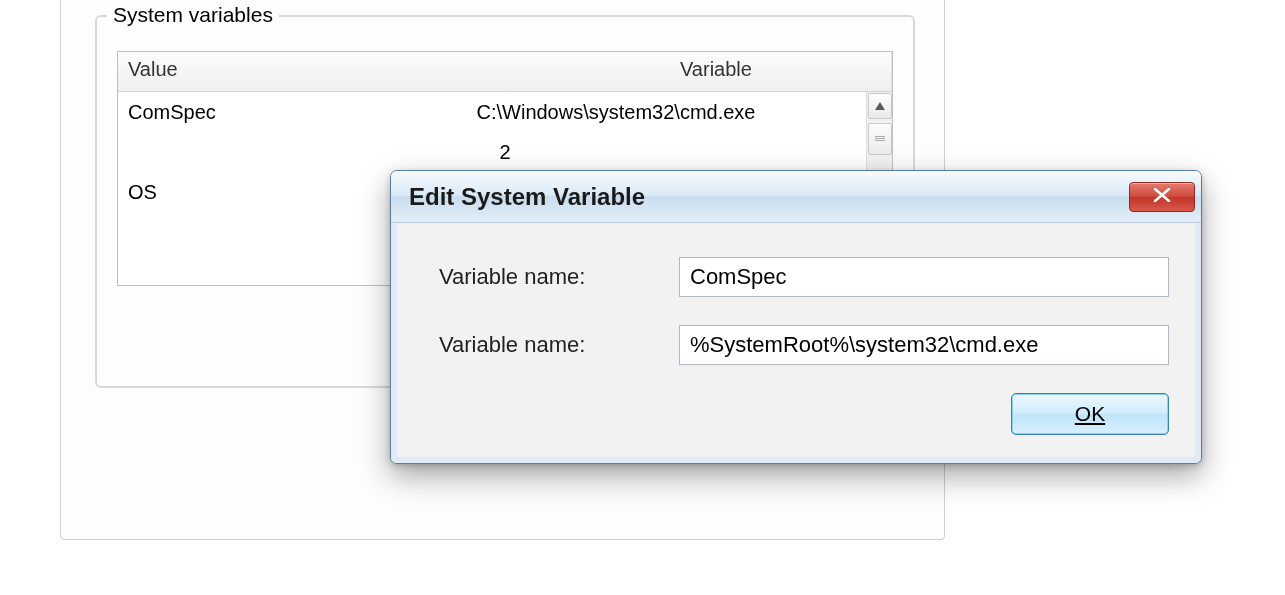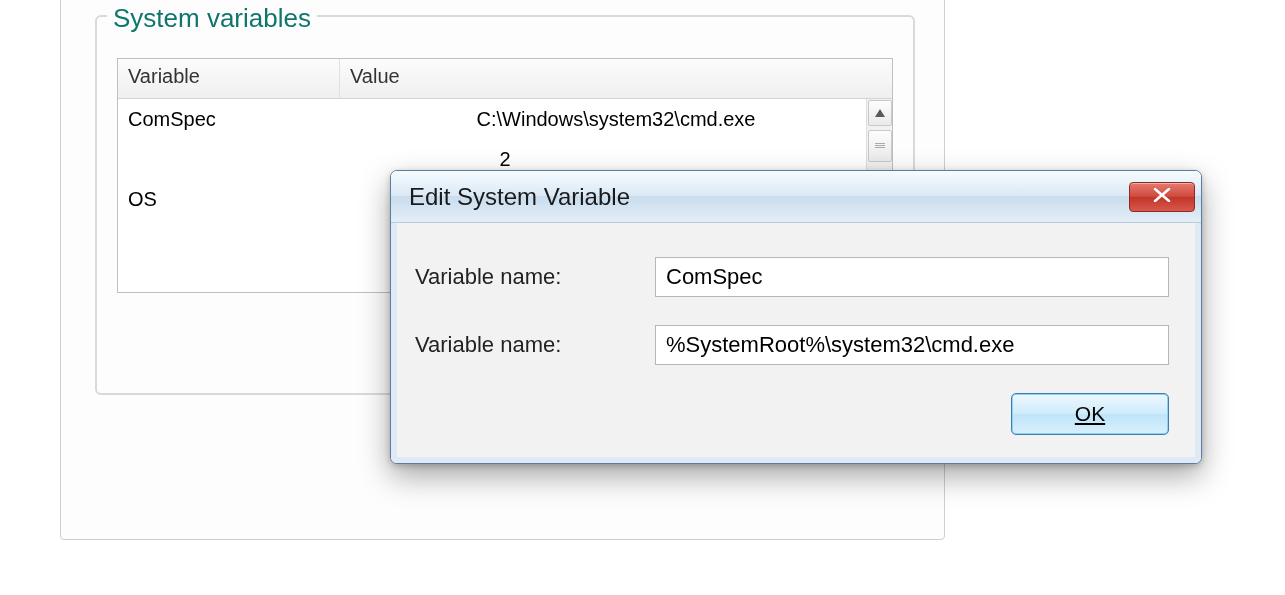--- a/index.html
+++ b/index.html
@@ -36,22 +36,22 @@
     border-radius: 6px;
     background: #fdfdfd;
     padding-bottom: 40px;
   }
   .group-legend {
     position: relative;
     top: -14px;
     left: 10px;
     background: #fdfdfd;
     padding: 0 6px;
-    font-size: 26px;
-    color: #0f766e;
+    font-size: 21px;
+    color: #000000;
   }
   .table-wrap {
     margin: 10px 20px 0 20px;
     border: 1px solid #bfbfbf;
     background: #ffffff;
     height: 235px;
     position: relative;
     overflow: hidden;
   }
   .table-header {
@@ -129,20 +129,21 @@
     box-shadow: 0 12px 30px rgba(0,0,0,0.35), 0 2px 6px rgba(0,0,0,0.2);
   }
   .titlebar {
     height: 52px;
     border-radius: 6px 6px 0 0;
     background: linear-gradient(#f6fbff, #dbe9f5 48%, #c9ddee 50%, #e3eef7);
     border-bottom: 1px solid #b9cad9;
     display: flex;
     align-items: center;
     padding: 0 6px 0 18px;
+    font-weight: bold;
   }
   .titlebar-title {
     flex: 1;
     font-size: 24px;
     color: #1a1a1a;
   }
   .close-btn {
     width: 66px;
     height: 30px;
     border-radius: 4px;
@@ -158,21 +159,21 @@
     font-size: 18px;
     font-weight: bold;
     text-shadow: 0 1px 2px rgba(0,0,0,0.5);
   }
 
   .dialog-body {
     border: 6px solid #dfeaf4;
     border-top: none;
     border-radius: 0 0 6px 6px;
     background: #f2f2f2;
-    padding: 34px 26px 22px 18px;
+    padding: 34px 26px 22px 42px;
   }
   .form-row {
     display: flex;
     align-items: center;
     margin-bottom: 28px;
   }
   .form-label {
     width: 240px;
     font-size: 22px;
     color: #222;
@@ -213,22 +214,22 @@
 </head>
 <body>
 
 <div class="bg-panel"></div>
 
 <div class="group">
   <span class="group-legend">System variables</span>
 
   <div class="table-wrap">
     <div class="table-header">
+      <div class="th value">Value</div>
       <div class="th variable">Variable</div>
-      <div class="th value">Value</div>
     </div>
     <div class="table-body">
       <div class="row">
         <div class="cell variable">ComSpec</div>
         <div class="cell value">C:\Windows\system32\cmd.exe</div>
       </div>
       <div class="row">
         <div class="cell value">2</div>
       </div>
       <div class="row">

